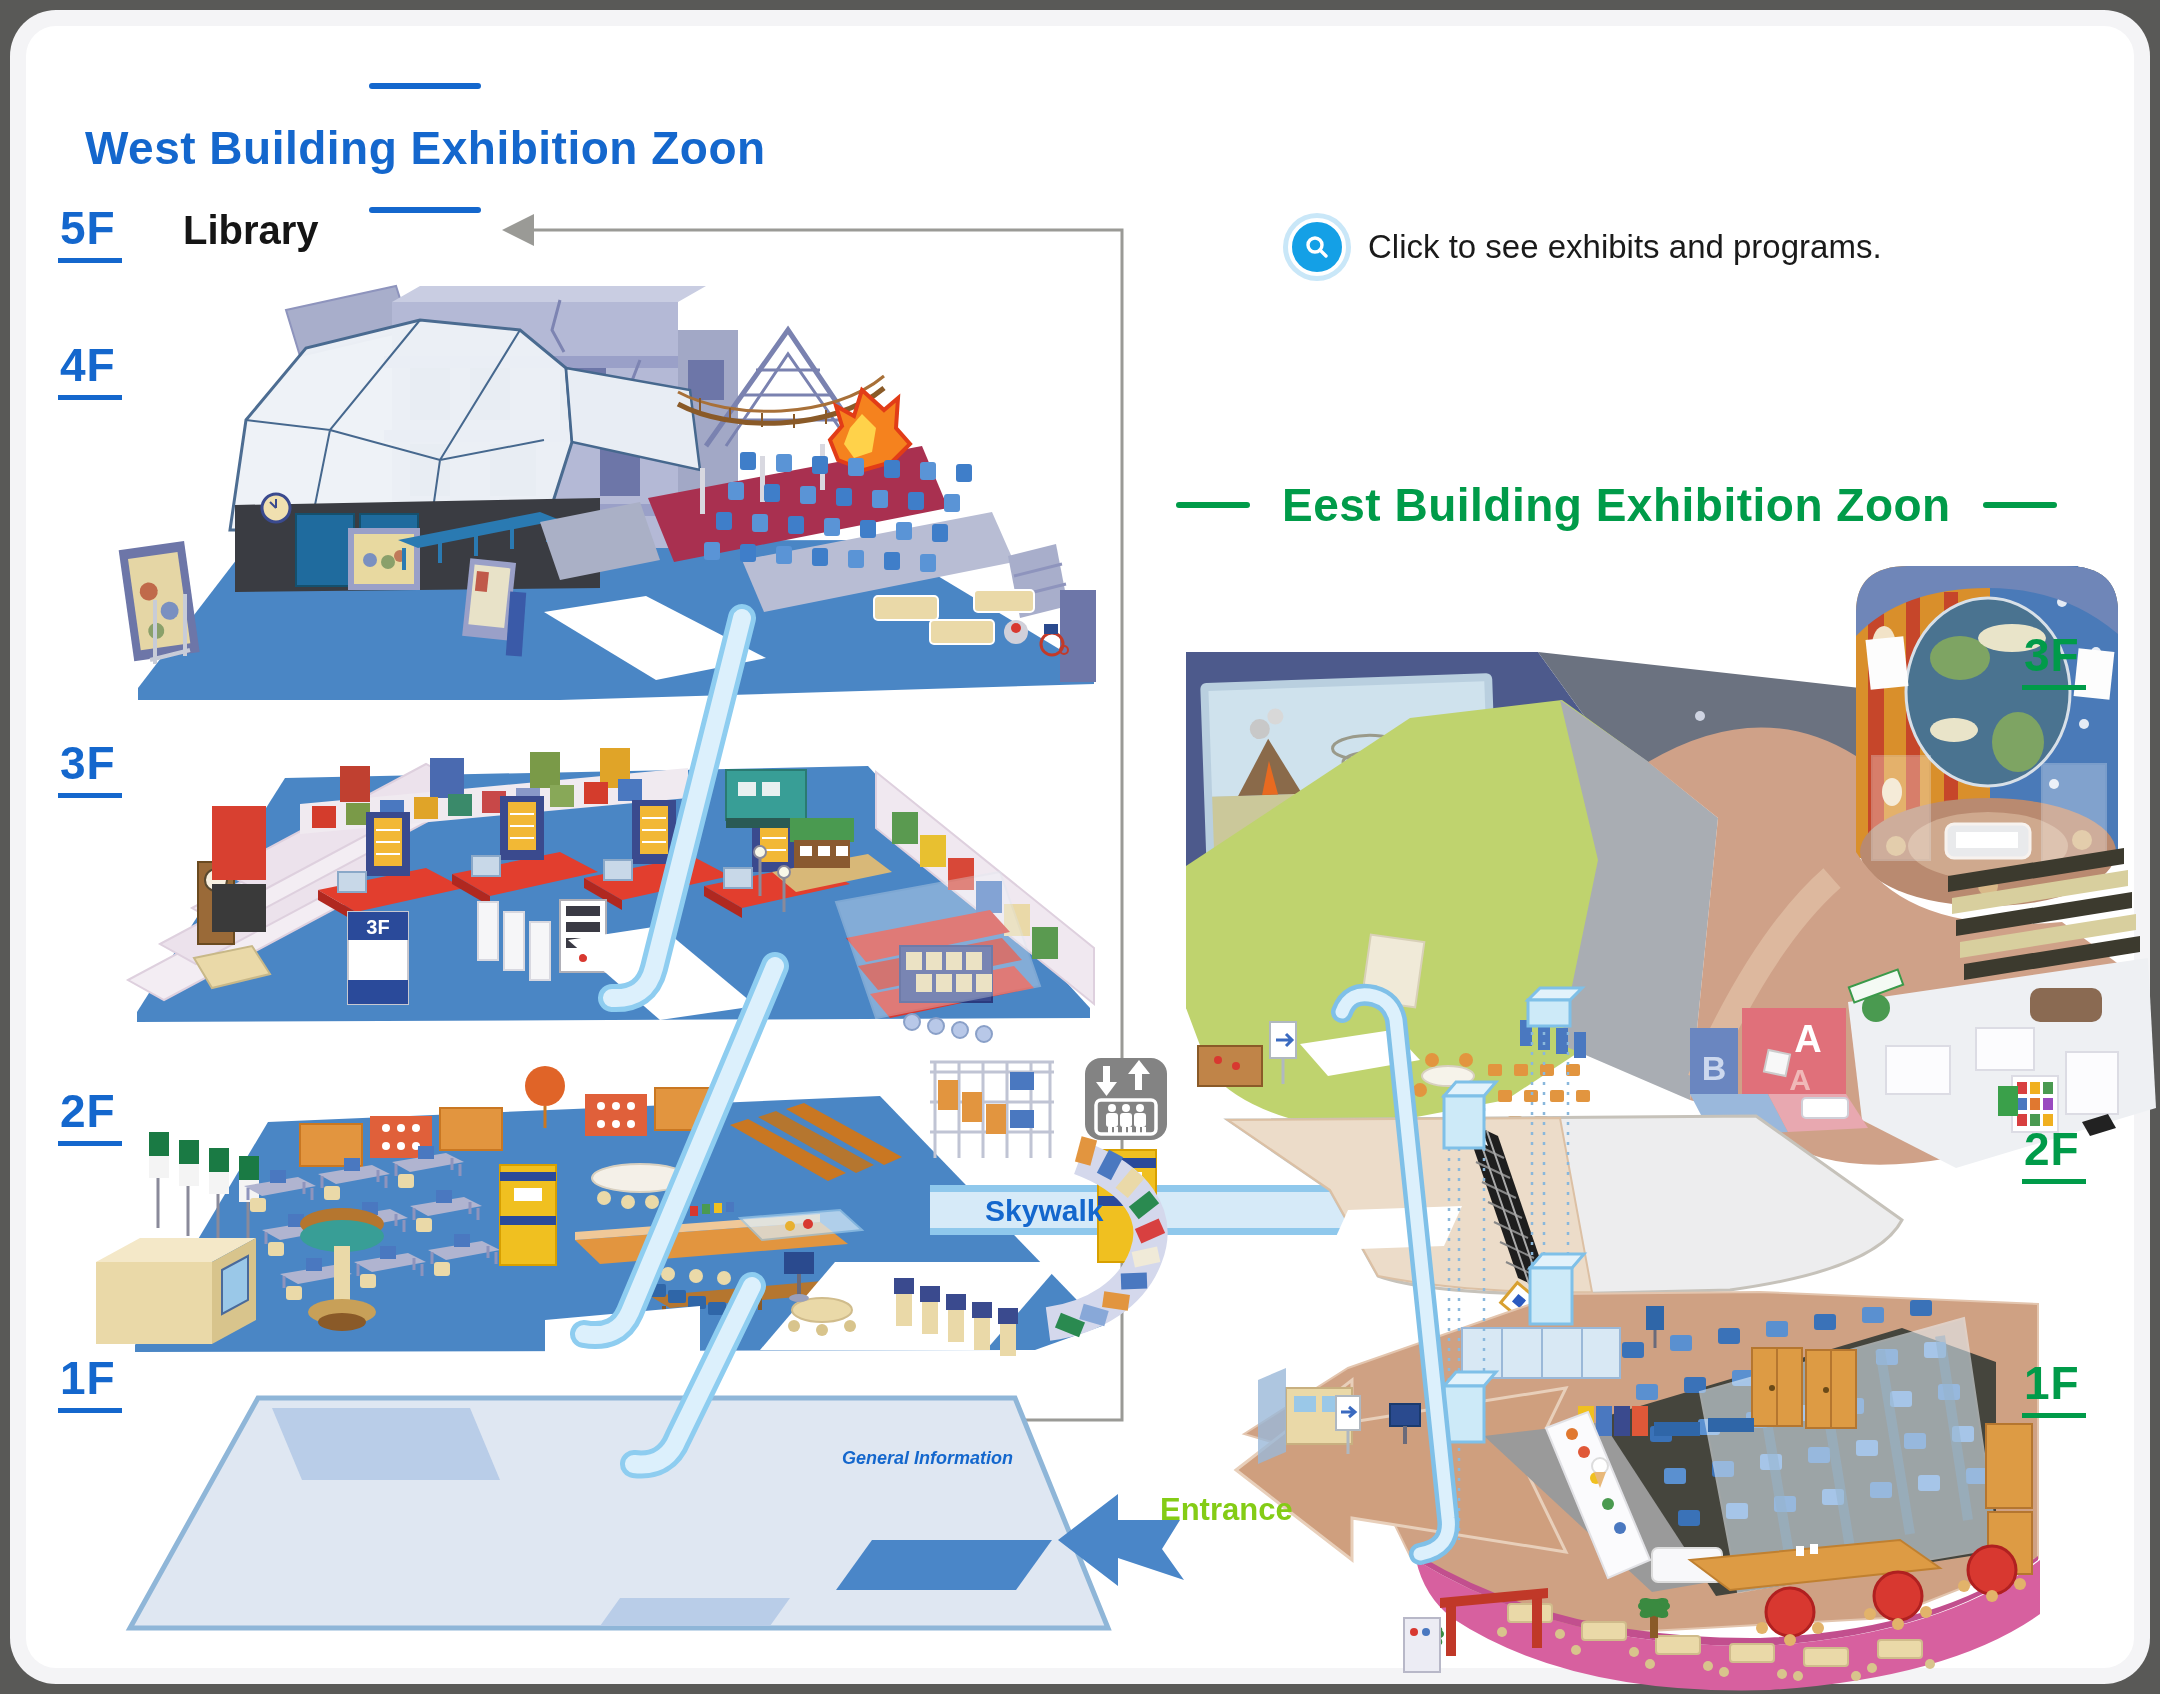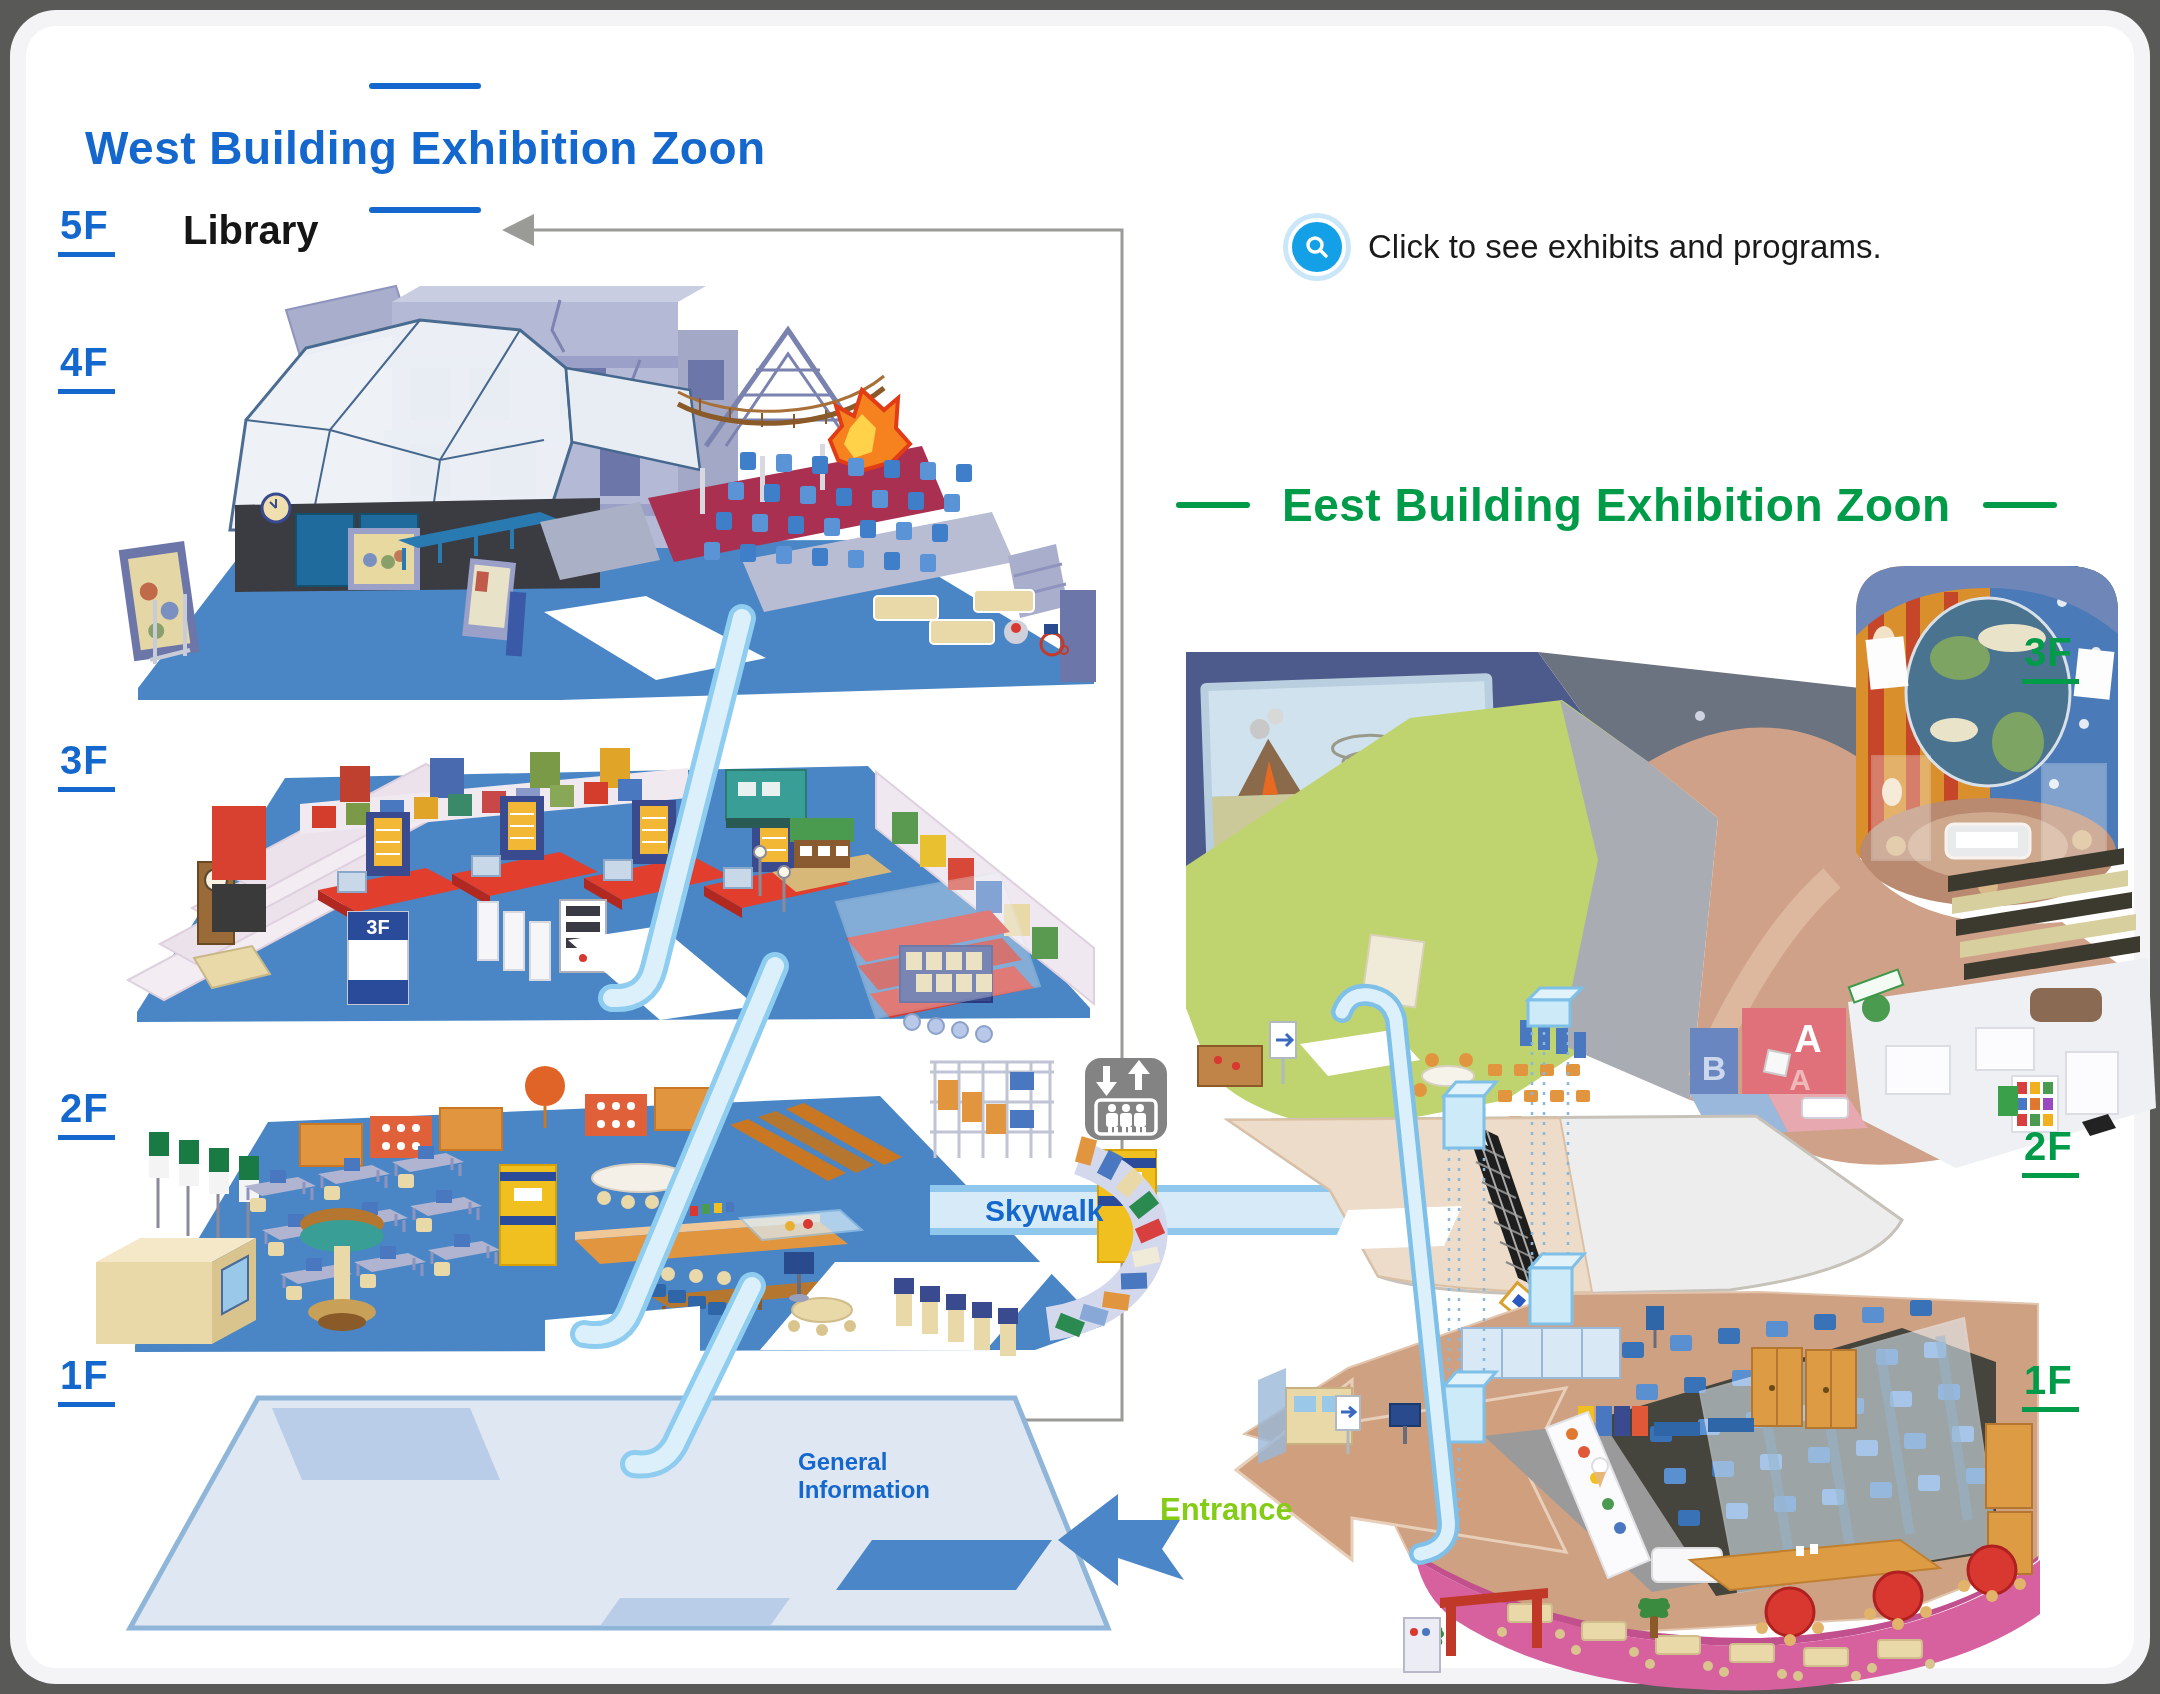--- a/index.html
+++ b/index.html
@@ -7,33 +7,33 @@
          font-family:"Liberation Sans",sans-serif;}
   .card{position:absolute;inset:10px;background:#f4f4f6;border-radius:46px;}
   .card-inner{position:absolute;inset:26px;background:#ffffff;border-radius:30px;}
   .art{position:absolute;left:0;top:0;}
   :root{--blue:#1467cd;--green:#009b49;}
   .title-row{position:absolute;display:flex;align-items:center;gap:32px;}
   .title-text{font-size:46px;font-weight:bold;letter-spacing:.5px;white-space:nowrap;}
   .title-dash{height:6px;border-radius:3px;}
   .west .title-text{color:var(--blue);} .west .title-dash{background:var(--blue);width:112px;}
   .east .title-text{color:var(--green);} .east .title-dash{background:var(--green);width:74px;}
-  .floor-label{position:absolute;font-size:40px;font-weight:bold;letter-spacing:1px;
+  .floor-label{position:absolute;font-size:46px;font-weight:bold;letter-spacing:1px;
                padding:0 6px 7px 2px;border-bottom:5px solid;line-height:1;width:fit-content;}
   .floor-label.w{color:var(--blue);border-color:var(--blue);}
   .floor-label.e{color:var(--green);border-color:var(--green);}
   .area-label{position:absolute;font-size:40px;font-weight:bold;color:#151515;}
   .hint{position:absolute;display:flex;align-items:center;gap:22px;}
   .hint-icon{width:50px;height:50px;border-radius:50%;background:#14a0e6;border:4px solid #fff;
              box-shadow:0 0 0 5px #c9e7f8;display:flex;align-items:center;justify-content:center;flex:none;}
   .hint-text{font-size:33px;color:#1a1a1a;}
   .skywalk-label{position:absolute;left:985px;top:1194px;width:300px;
                  font-size:30px;font-weight:bold;color:var(--blue);}
-  .geninfo-label{position:absolute;left:798px;top:1448px;width:210px;font-size:24px;
-                 font-weight:bold;color:var(--blue);line-height:1.15;}
+  .geninfo-label{position:absolute;left:842px;top:1448px;width:210px;font-size:18px;
+                 font-weight:bold;color:var(--blue);line-height:1.15;font-style:italic;}
   .entrance-label{position:absolute;left:1160px;top:1492px;font-size:31px;font-weight:bold;color:#84cc16;}
 </style>
 </head>
 <body>
 
 <div class="stage">
   <div class="card"></div>
   <div class="card-inner"></div>
 
   <svg class="art" width="2160" height="1694" viewBox="0 0 2160 1694">

